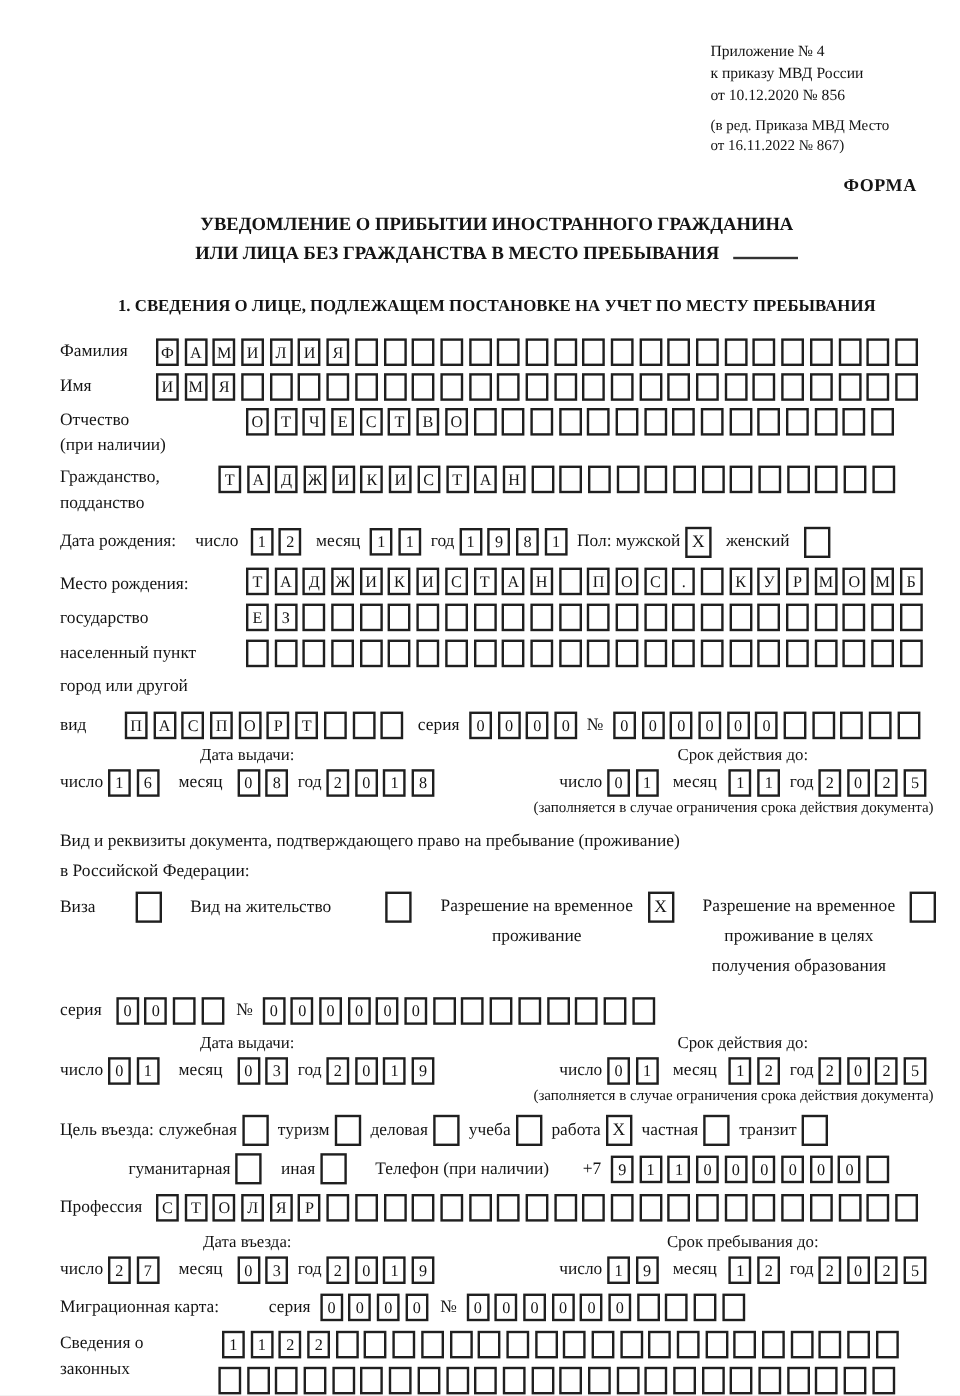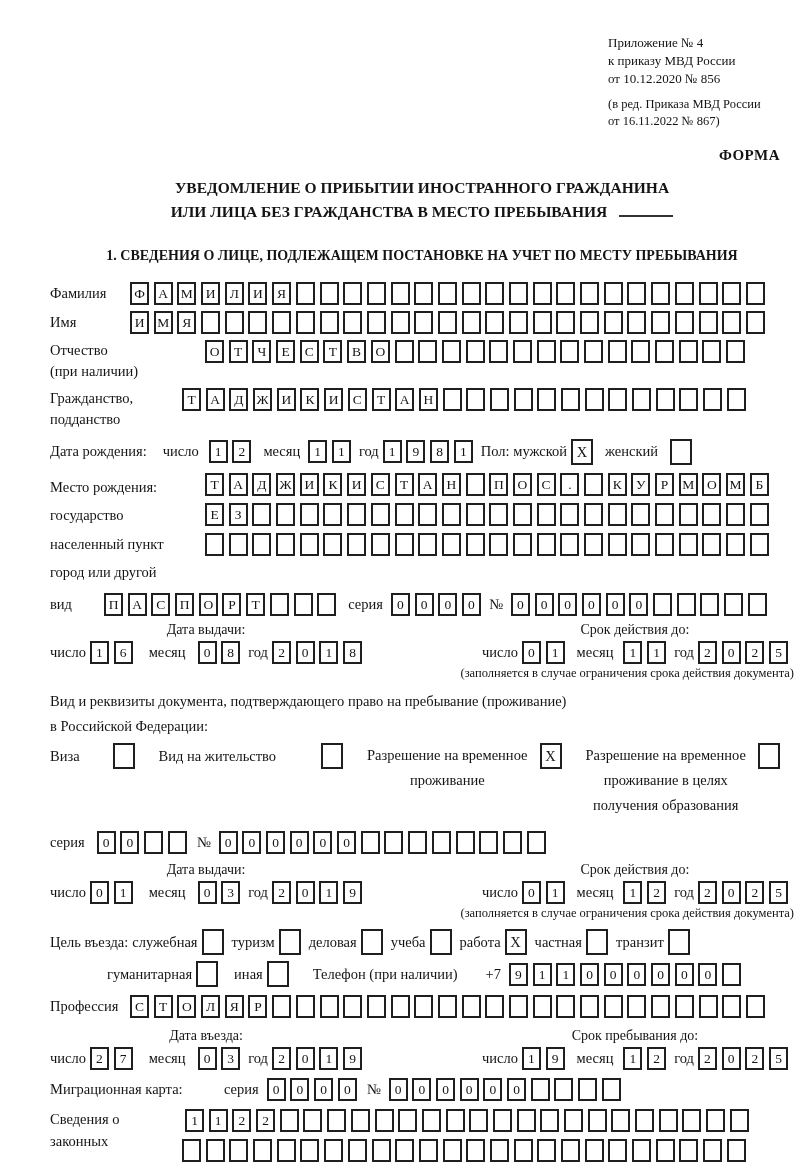--- a/index.html
+++ b/index.html
@@ -1,18 +1,18 @@
 <!DOCTYPE html>
 <html><head>
 <meta charset="utf-8">
 <style>
   html,body{margin:0;padding:0;background:#e8e8e8;}
   .page{
     width:800px;height:1163px;background:#ffffff;margin:0 auto;
-    box-sizing:border-box;padding:34px 6px 0 50px;position:relative;
+    box-sizing:border-box;padding:34px 22px 0 50px;position:relative;
     font-family:"Liberation Serif","DejaVu Serif",serif;color:#141414;overflow:hidden;
   }
   .hdr{margin-left:auto;width:186px;font-size:13px;line-height:1.4;}
   .hdr .amend{margin-top:7px;font-size:12.5px;}
   .forma{text-align:right;font-weight:bold;font-size:15px;letter-spacing:.5px;margin:16px 14px 0 0;}
   .title{text-align:center;font-weight:bold;font-size:15.5px;line-height:1.55;margin-top:12px;}
   .blank-line{display:inline-block;width:54px;border-bottom:2.5px solid #333;height:12px;margin-left:12px;}
   .sec{font-weight:bold;font-size:14px;text-align:center;margin:24px 0 18px 0;white-space:nowrap;}
   .frow{display:flex;align-items:flex-start;margin-bottom:6px;}
   .frow.vcenter{align-items:center;}
@@ -51,21 +51,21 @@
 </head>
 <body>
 
 <div class="page">
 
   <div class="hdr">
     <div>Приложение № 4</div>
     <div>к приказу МВД России</div>
     <div>от 10.12.2020 № 856</div>
     <div class="amend">
-      <div>(в ред. Приказа МВД России</div>
+      <div>(в ред. Приказа МВД Место</div>
       <div>от 16.11.2022 № 867)</div>
     </div>
   </div>
 
   <div class="forma">ФОРМА</div>
 
   <div class="title">
     <div>УВЕДОМЛЕНИЕ О ПРИБЫТИИ ИНОСТРАННОГО ГРАЖДАНИНА</div>
     <div><span>ИЛИ ЛИЦА БЕЗ ГРАЖДАНСТВА В МЕСТО ПРЕБЫВАНИЯ</span><span class="blank-line"></span></div>
   </div>

